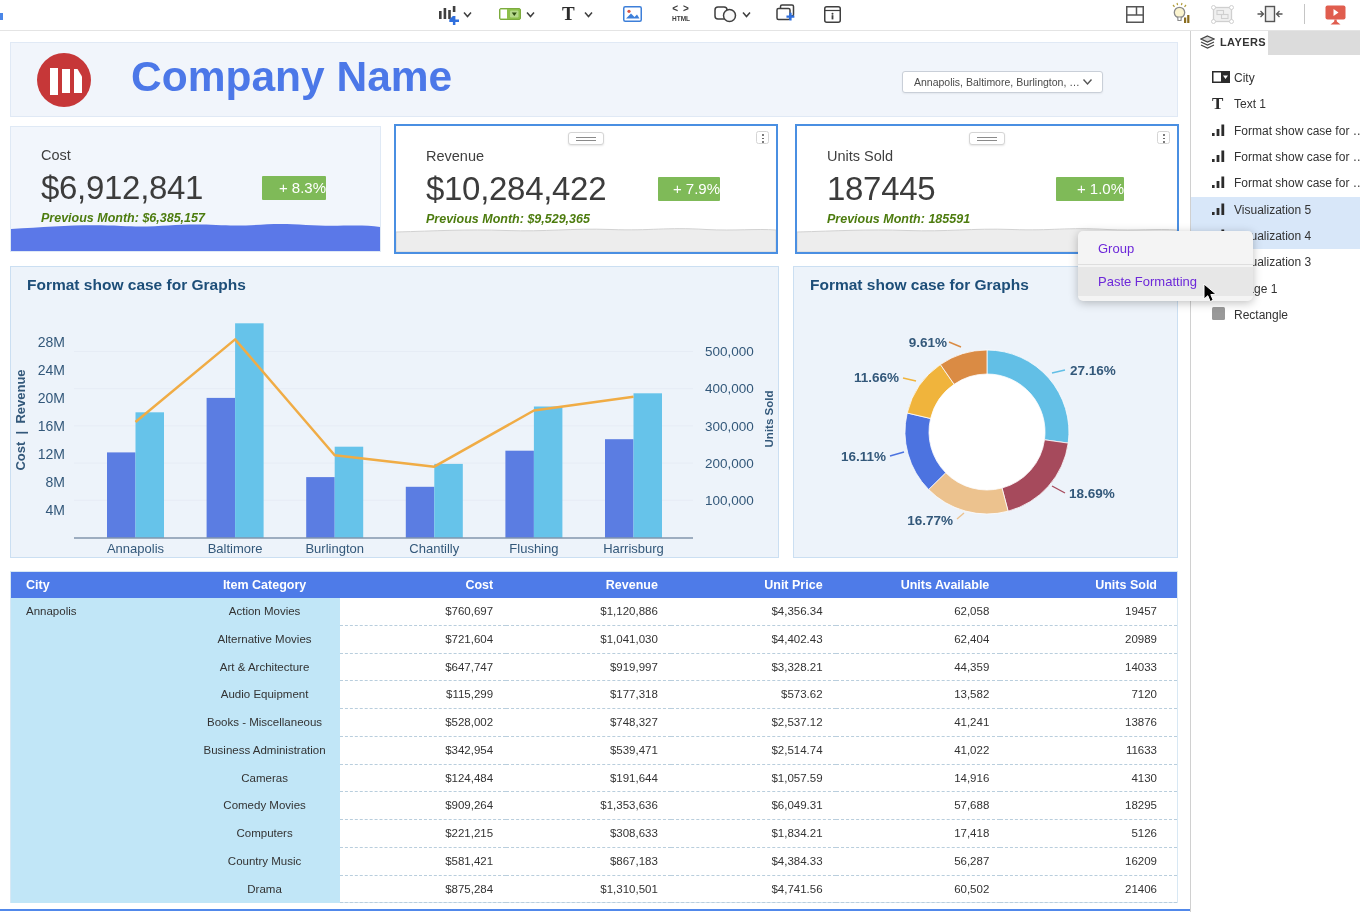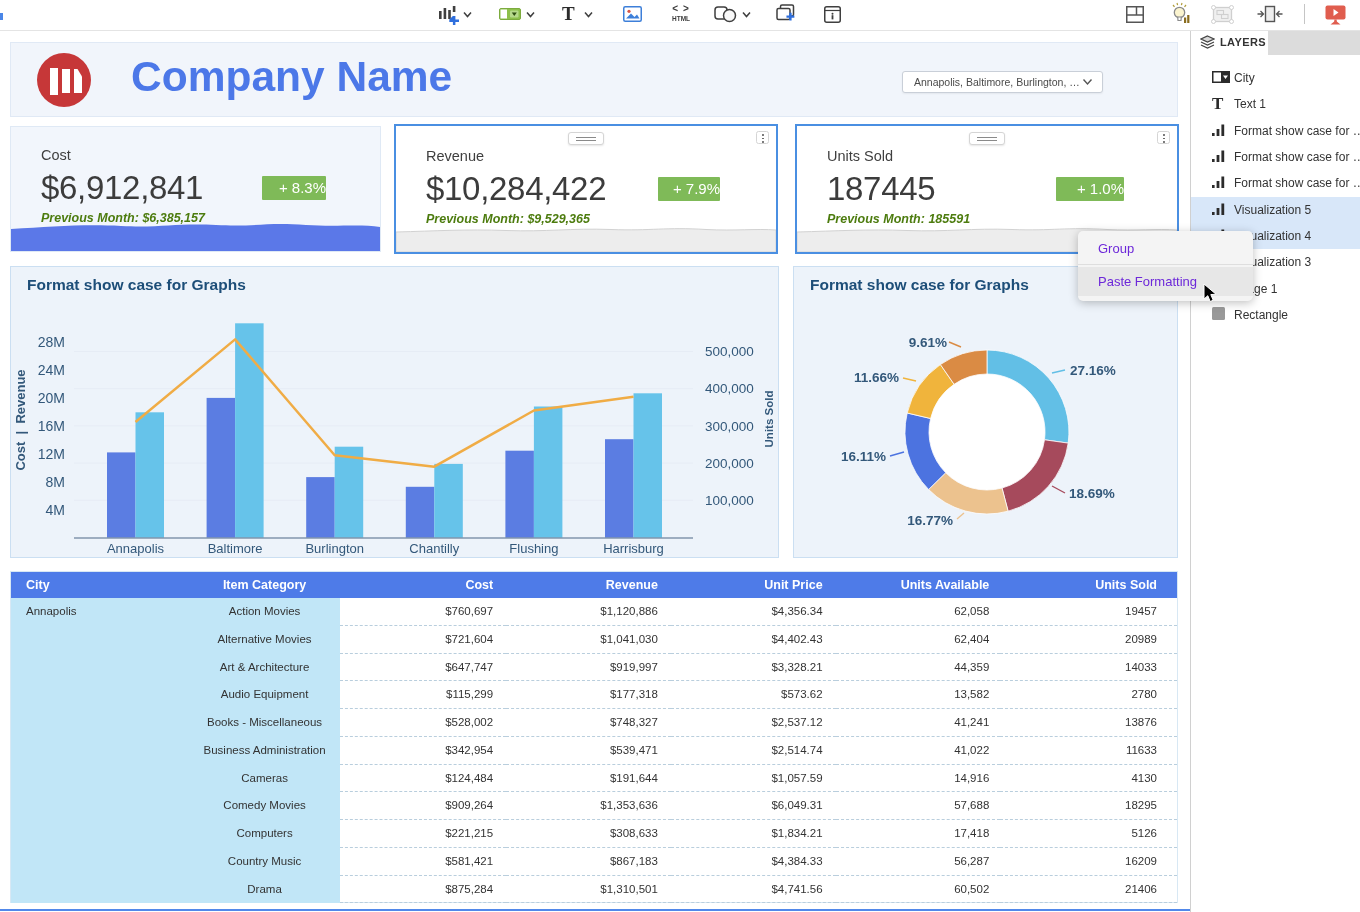--- a/index.html
+++ b/index.html
@@ -314,21 +314,21 @@
       <div class="c6">44,359</div>
       <div class="c7">14033</div>
     </div>
     <div class="trow">
       <div class="c1"></div>
       <div class="c2">Audio Equipment</div>
       <div class="c3">$115,299</div>
       <div class="c4">$177,318</div>
       <div class="c5">$573.62</div>
       <div class="c6">13,582</div>
-      <div class="c7">2780</div>
+      <div class="c7">7120</div>
     </div>
     <div class="trow">
       <div class="c1"></div>
       <div class="c2">Books - Miscellaneous</div>
       <div class="c3">$528,002</div>
       <div class="c4">$748,327</div>
       <div class="c5">$2,537.12</div>
       <div class="c6">41,241</div>
       <div class="c7">13876</div>
     </div>

